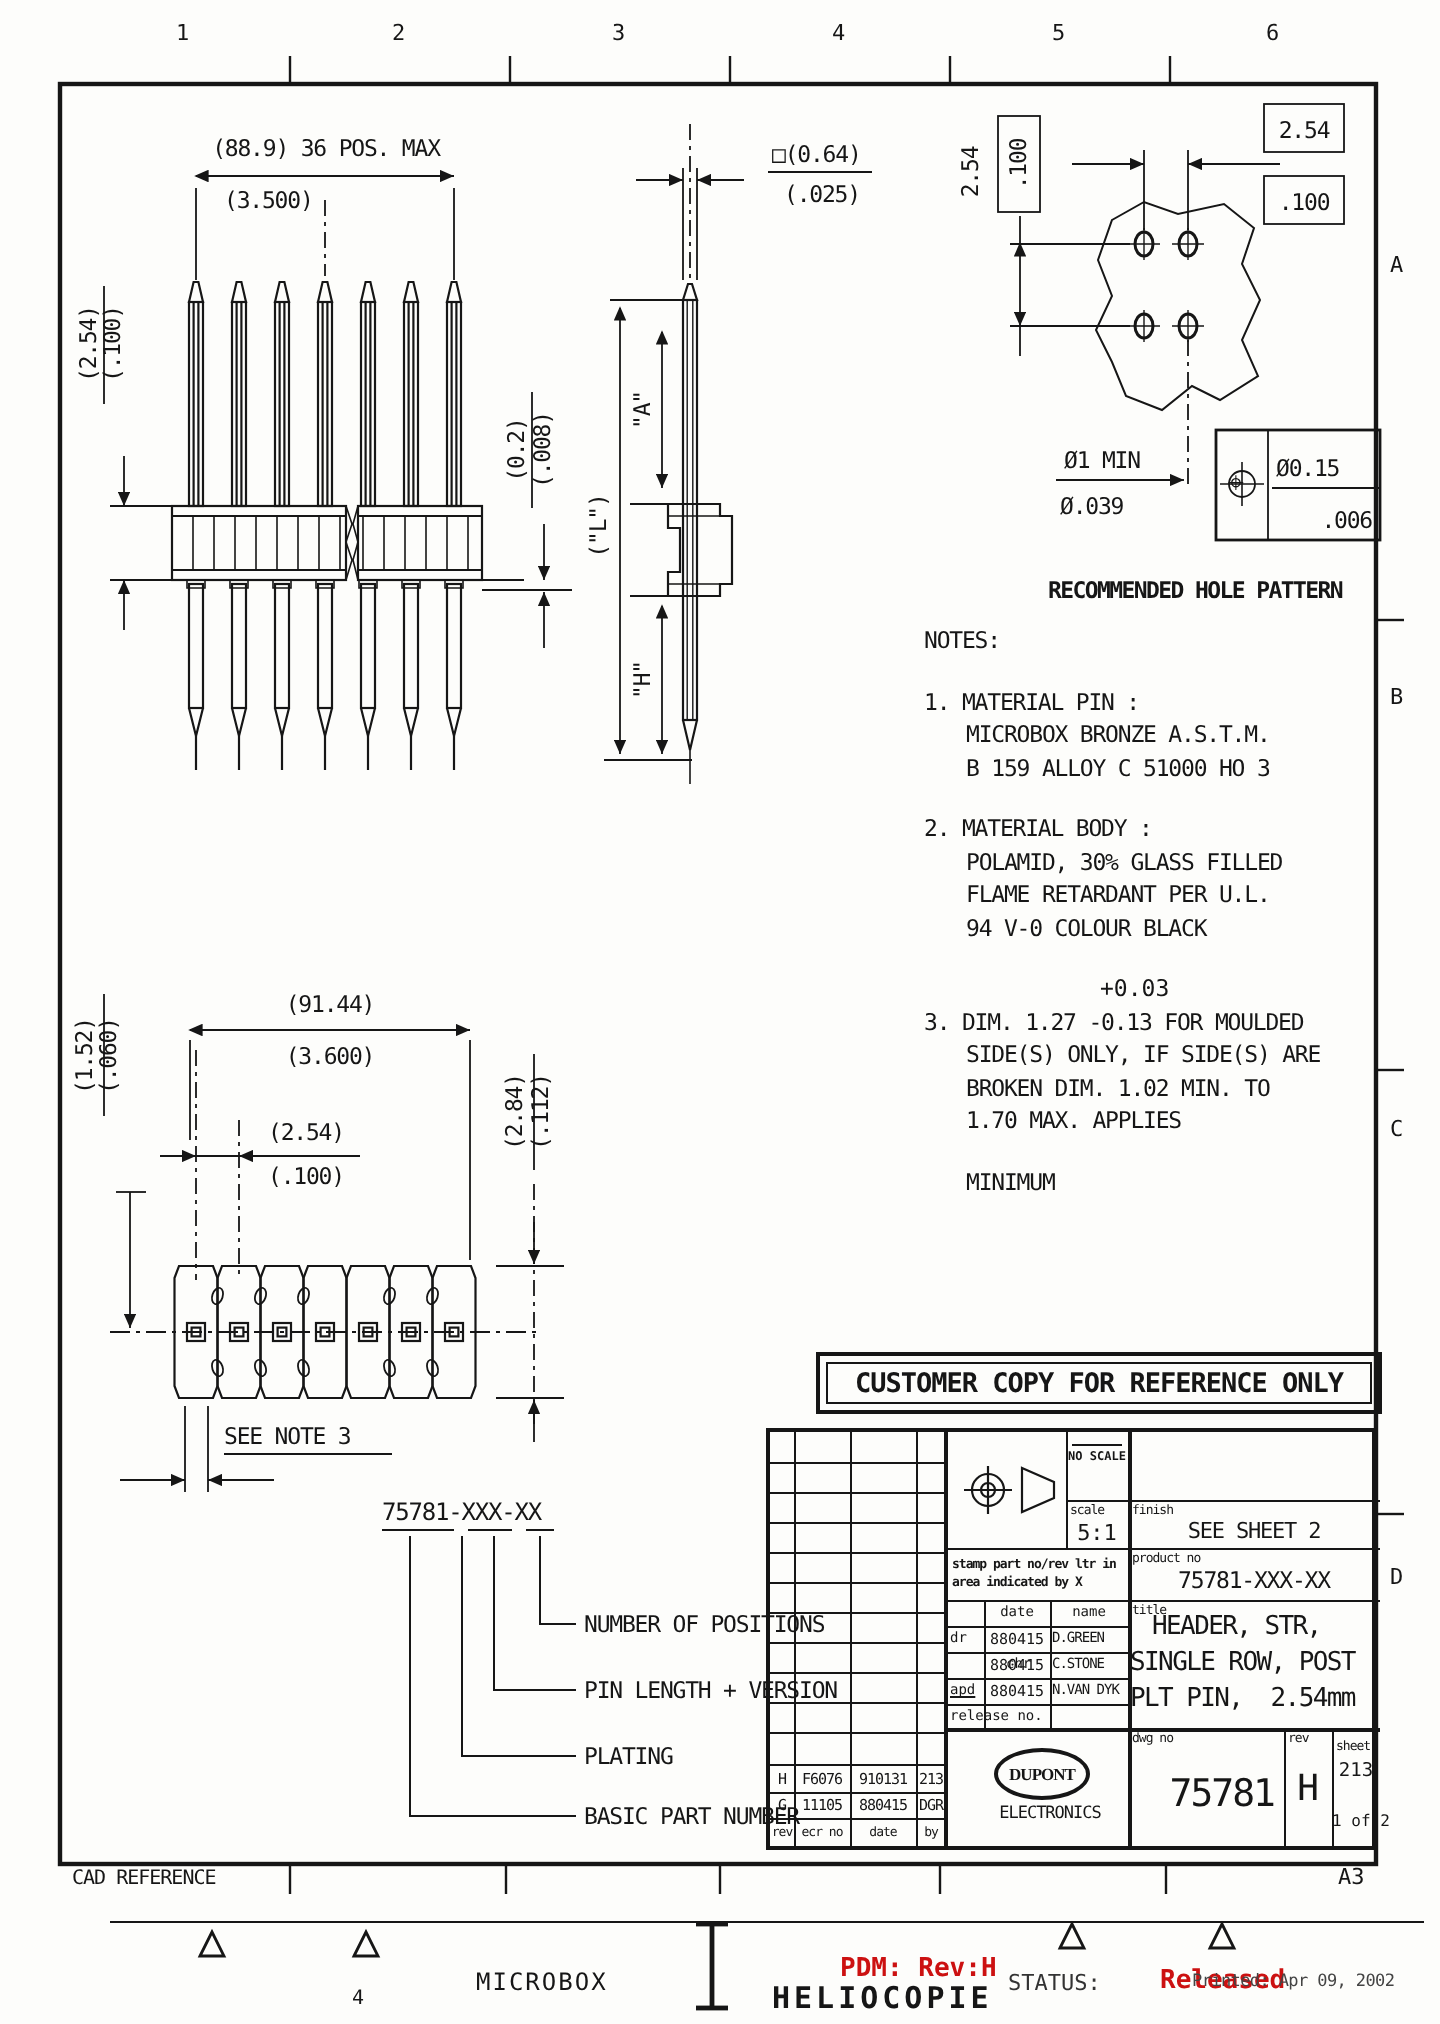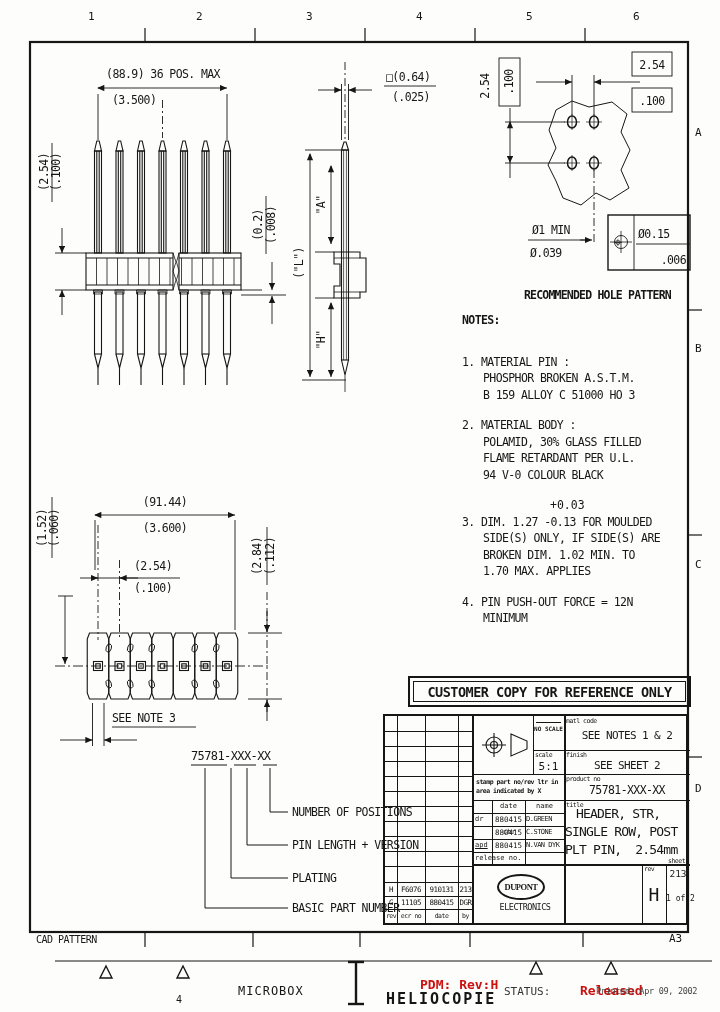--- a/index.html
+++ b/index.html
@@ -4,21 +4,21 @@
 <style>
   html,body{margin:0;padding:0;background:#e8e8e4;}
   #page{position:relative;width:720px;height:1012px;background:#fdfdfb;overflow:hidden;
         font-family:"DejaVu Sans Mono",monospace;color:#161616;}
   .abs{position:absolute;}
   svg{position:absolute;left:0;top:0;}
   svg text{fill:#161616;font-family:"DejaVu Sans Mono",monospace;}
   .pre{white-space:pre;}
   
   #notes{left:462px;top:312px;width:232px;font-size:11.5px;line-height:16.5px;letter-spacing:-0.6px;}
-  #notes .h{font-weight:bold;margin-bottom:25px;}
+  #notes .h{font-weight:normal;margin-bottom:14px;}
   #notes .ind{padding-left:21px;}
   #notes .gap{height:14px;}
   #notes .tol{padding-left:88px;letter-spacing:0;}
   
   #banner{left:408px;top:676px;width:279px;height:27px;border:2px solid #161616;
           display:flex;align-items:center;justify-content:center;}
   #banner .in{width:271px;height:19px;border:1px solid #161616;display:flex;align-items:center;
           justify-content:center;font-size:13.5px;font-weight:bold;letter-spacing:-0.5px;white-space:nowrap;}
   
   #tb{left:383px;top:714px;width:305px;height:211px;border:2px solid #161616;box-sizing:border-box;}
@@ -303,35 +303,34 @@
       <line x1="348" y1="1004" x2="364" y2="1004"></line>
     </g>
   </g>
 </svg>
 
 <div class="abs" style="left:614px;top:234px;font-size:14px;">⌖</div>
 
 <div id="notes" class="abs">
   <div class="h">NOTES:</div>
   <div>1. MATERIAL PIN :</div>
-  <div class="ind">PHOSPHOR BROKEN A.S.T.M.</div>
+  <div class="ind">MICROBOX BRONZE A.S.T.M.</div>
   <div class="ind">B 159 ALLOY C 51000 HO 3</div>
   <div class="gap"></div>
   <div>2. MATERIAL BODY :</div>
   <div class="ind">POLAMID, 30% GLASS FILLED</div>
   <div class="ind">FLAME RETARDANT PER U.L.</div>
   <div class="ind">94 V-0 COLOUR BLACK</div>
   <div class="gap"></div>
   <div class="tol">+0.03</div>
   <div>3. DIM. 1.27 -0.13 FOR MOULDED</div>
   <div class="ind">SIDE(S) ONLY, IF SIDE(S) ARE</div>
   <div class="ind">BROKEN DIM. 1.02 MIN. TO</div>
   <div class="ind">1.70 MAX. APPLIES</div>
   <div class="gap"></div>
-  <div>4. PIN PUSH-OUT FORCE = 12N</div>
   <div class="ind">MINIMUM</div>
 </div>
 
 <div id="banner" class="abs">
   <div class="in">CUSTOMER COPY FOR REFERENCE ONLY</div>
 </div>
 
 <div id="tb" class="abs">
 
   <div class="ln" style="left:12px;top:0;width:1px;height:207px;"></div>
@@ -392,24 +391,20 @@
   <div class="cell" style="left:148px;top:0;width:31px;height:34px;">
     <div style="position:absolute;left:3px;top:6px;width:25px;border-top:1px solid #161616;"></div>
     <div style="position:absolute;left:0;top:9px;width:31px;text-align:center;font-size:6px;font-weight:bold;">NO SCALE</div>
   </div>
 
   <div class="cell" style="left:148px;top:34px;width:31px;height:24px;">
     <div class="tag">scale</div>
     <div class="val" style="top:10px;font-size:11px;">5:1</div>
   </div>
 
-  <div class="cell" style="left:179px;top:0;width:126px;height:34px;">
-    <div class="tag">matl code</div>
-    <div class="val" style="top:13px;font-size:11px;letter-spacing:-0.6px;">SEE NOTES 1 &amp; 2</div>
-  </div>
 
   <div class="cell" style="left:179px;top:34px;width:126px;height:24px;">
     <div class="tag">finish</div>
     <div class="val" style="top:9px;font-size:11px;letter-spacing:-0.6px;">SEE SHEET 2</div>
   </div>
 
   <div class="cell" style="left:88px;top:58px;width:91px;height:26px;">
     <div style="position:absolute;left:3px;top:4px;font-size:6.5px;font-weight:bold;letter-spacing:-0.5px;white-space:nowrap;">stamp part no/rev ltr in</div>
     <div style="position:absolute;left:3px;top:13px;font-size:6.5px;font-weight:bold;letter-spacing:-0.5px;white-space:nowrap;">area indicated by X</div>
   </div>
@@ -439,34 +434,38 @@
     <div class="pre" style="position:absolute;left:1px;top:42px;font-size:13px;letter-spacing:-0.8px;">PLT PIN,  2.54mm</div>
   </div>
 
   <div class="cell" style="left:88px;top:150px;width:91px;height:57px;">
     <div style="position:absolute;left:24px;top:8px;width:44px;height:22px;border:2px solid #161616;border-radius:50%;
                 display:flex;align-items:center;justify-content:center;font-family:'Liberation Serif',serif;
                 font-weight:bold;font-size:8.5px;letter-spacing:-0.5px;">DUPONT</div>
     <div style="position:absolute;left:0;top:36px;width:104px;text-align:center;font-size:8.5px;letter-spacing:-0.5px;">ELECTRONICS</div>
   </div>
 
+  <div class="cell" style="left:179px;top:148px;width:78px;height:59px;">
+    <div class="tag">dwg no</div>
+    <div style="position:absolute;right:5px;top:22px;font-size:19px;letter-spacing:-1px;">75781</div>
+  </div>
 
   <div class="cell" style="left:257px;top:148px;width:24px;height:59px;">
     <div class="tag">rev</div>
     <div class="val" style="top:20px;font-size:18px;">H</div>
   </div>
 
-  <div class="cell" style="left:281px;top:140px;width:24px;height:59px;">
+  <div class="cell" style="left:281px;top:152px;width:24px;height:59px;">
     <div class="tag">sheet</div>
     <div class="val" style="top:12px;font-size:9.5px;">213</div>
     <div class="val" style="top:38px;font-size:8px;">1 of 2</div>
   </div>
 </div>
 
-<div class="ft" style="left:36px;top:934px;font-size:10px;letter-spacing:-0.5px;">CAD PATTERN</div>
+<div class="ft" style="left:36px;top:934px;font-size:10px;letter-spacing:-0.5px;">CAD REFERENCE</div>
 <div class="ft" style="left:176px;top:994px;font-size:10px;">4</div>
 <div class="ft" style="left:238px;top:984px;font-size:12px;letter-spacing:1px;">MICROBOX</div>
 <div class="ft" style="left:386px;top:990px;font-size:15px;font-weight:bold;letter-spacing:2px;">HELIOCOPIE</div>
 <div class="ft red" style="left:420px;top:977px;font-size:13px;">PDM: Rev:H</div>
 <div class="ft" style="left:504px;top:985px;font-size:11px;color:#333;">STATUS:</div>
 <div class="ft red" style="left:580px;top:983px;font-size:13px;">Released</div>
 <div class="ft" style="left:596px;top:986px;font-size:8.5px;color:#444;letter-spacing:-0.3px;">Printed: Apr 09, 2002</div>
 
 </div>
 

